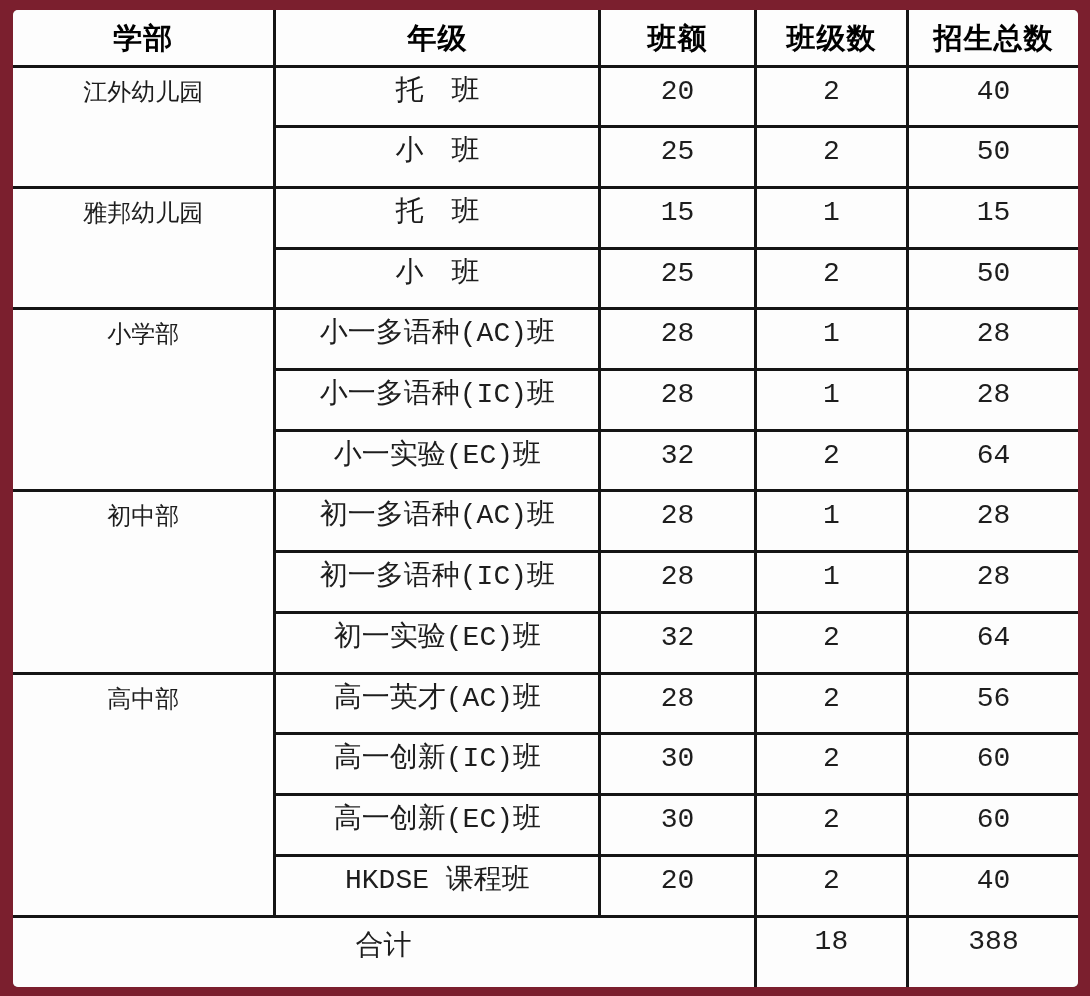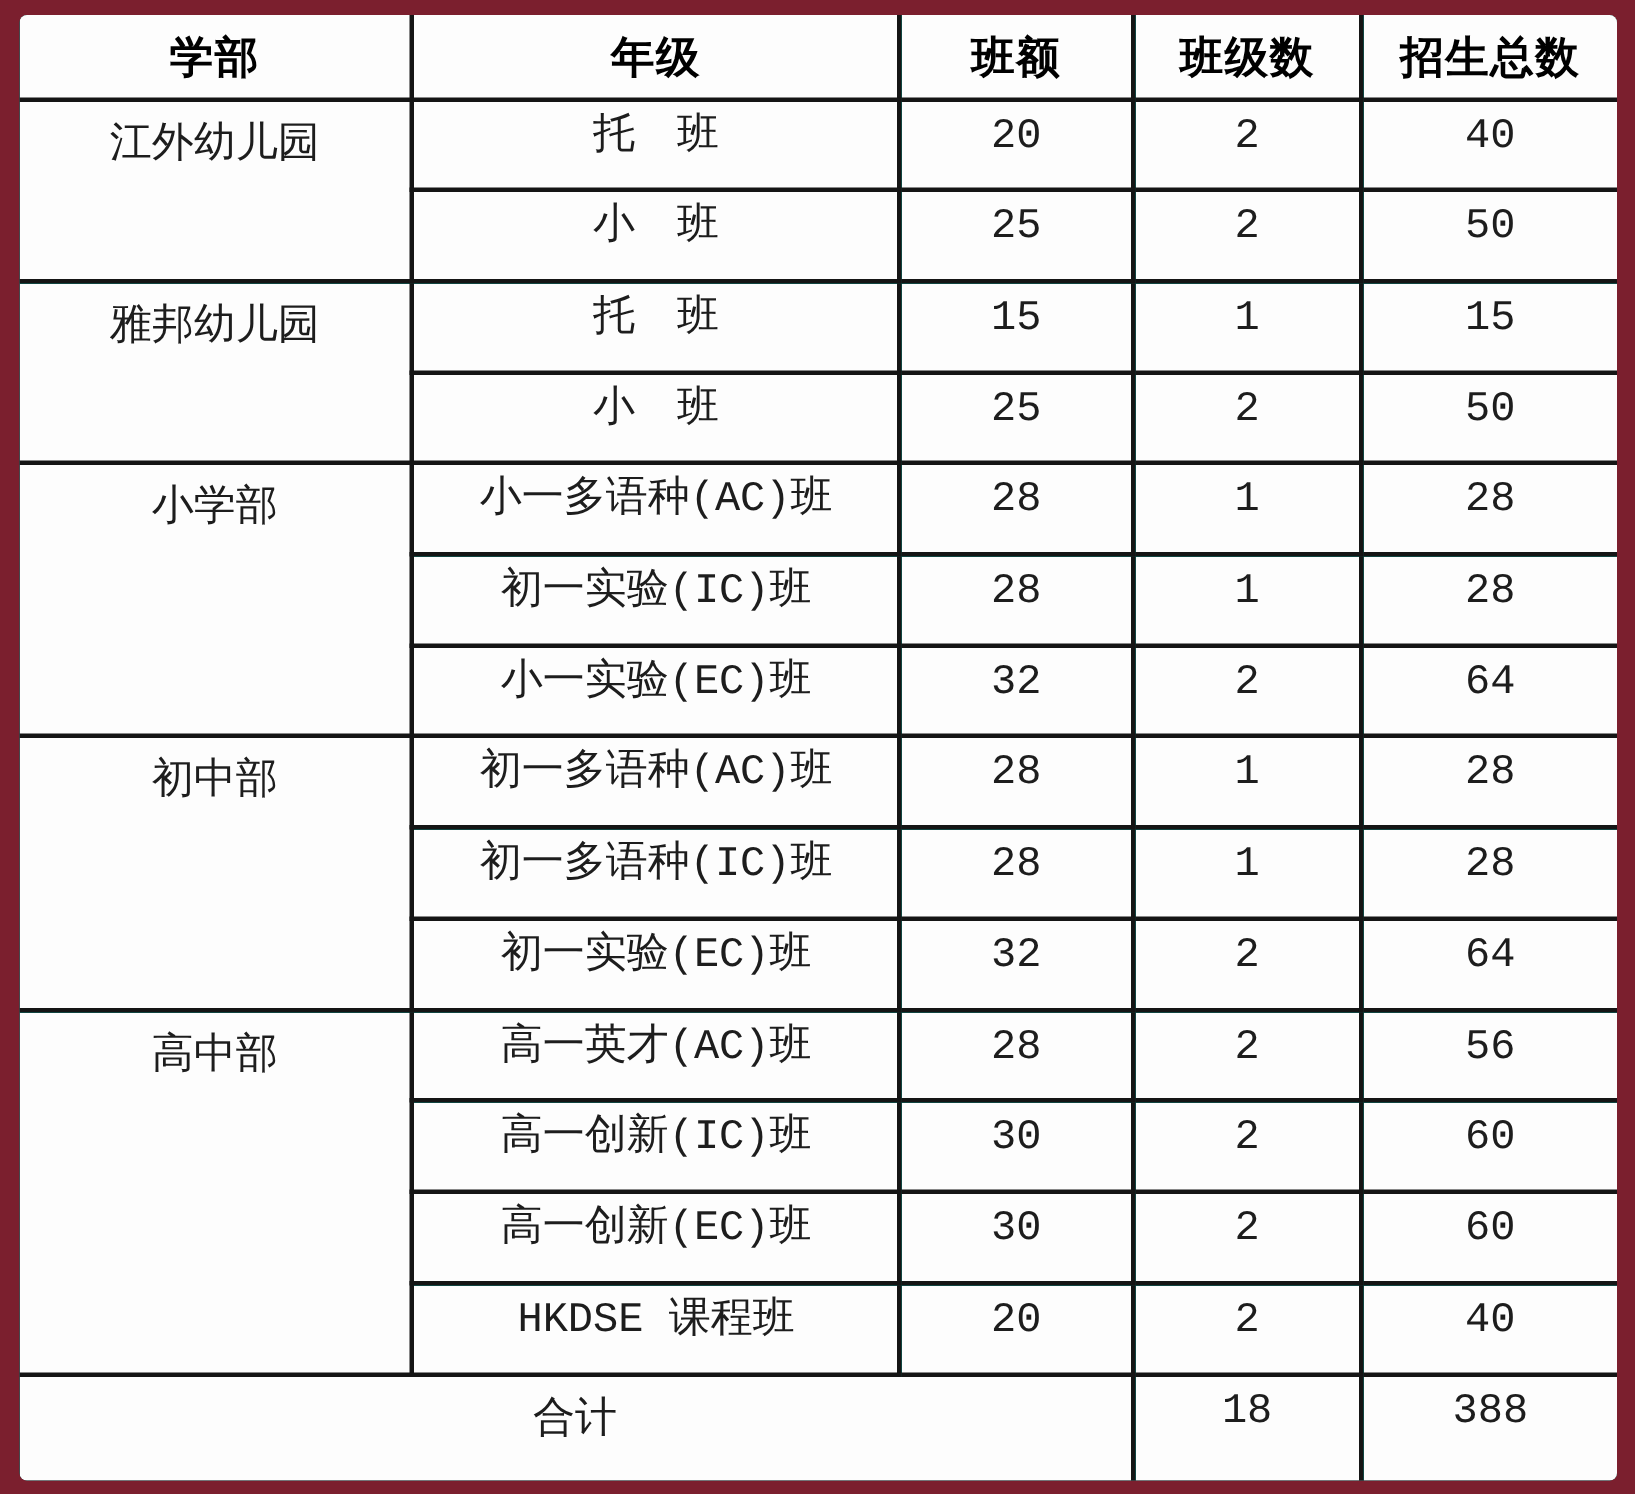--- a/index.html
+++ b/index.html
@@ -13,21 +13,21 @@
     position: relative;
     overflow: hidden;
     font-family: "DejaVu Serif", "Liberation Serif", serif;
   }
   .panel {
     position: absolute;
     left: 13px;
     top: 10px;
     width: 1065px;
     height: 977px;
-    background: #0f766e;
+    background: #a3a3a3;
     border-radius: 5px;
     overflow: hidden;
   }
   table.grid {
     width: 100%;
     height: 100%;
     border-collapse: collapse;
     border-style: hidden; 
     table-layout: fixed;
   }
@@ -49,21 +49,21 @@
     font-family: "DejaVu Sans", "Liberation Sans", sans-serif;
     font-weight: bold;
     font-size: 29px;
     color: #000;
     padding-top: 9px;
     letter-spacing: 1px;
   }
   td.dept {
     vertical-align: middle;
     padding-top: 0;
-    font-size: 28px;
+    font-size: 24px;
   }
   td.grade, td.num {
     font-size: 28px;
     line-height: 1.15;
     font-family: Liberation Mono, monospace;
   }
   tr.footer-row {
     height: 71px;
   }
   tr.footer-row td {
@@ -122,21 +122,21 @@
       </tr>
 
       <tr>
         <td class="dept" rowspan="3">小学部</td>
         <td class="grade">小一多语种(AC)班</td>
         <td class="num">28</td>
         <td class="num">1</td>
         <td class="num">28</td>
       </tr>
       <tr>
-        <td class="grade">初一实验(IC)班</td>
+        <td class="grade">小一多语种(IC)班</td>
         <td class="num">28</td>
         <td class="num">1</td>
         <td class="num">28</td>
       </tr>
       <tr>
         <td class="grade">小一实验(EC)班</td>
         <td class="num">32</td>
         <td class="num">2</td>
         <td class="num">64</td>
       </tr>

